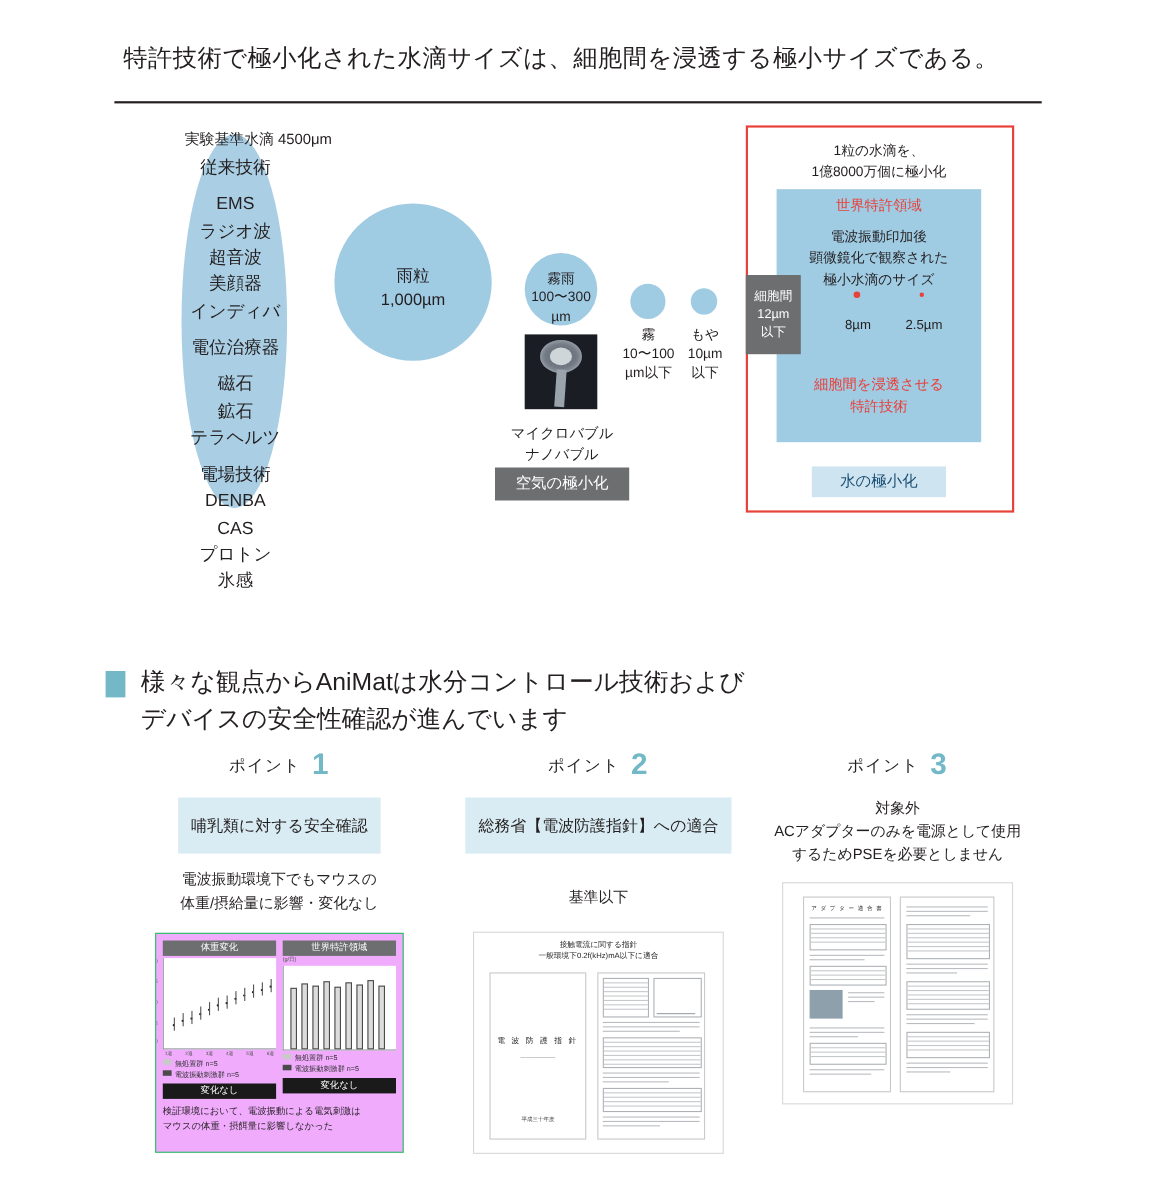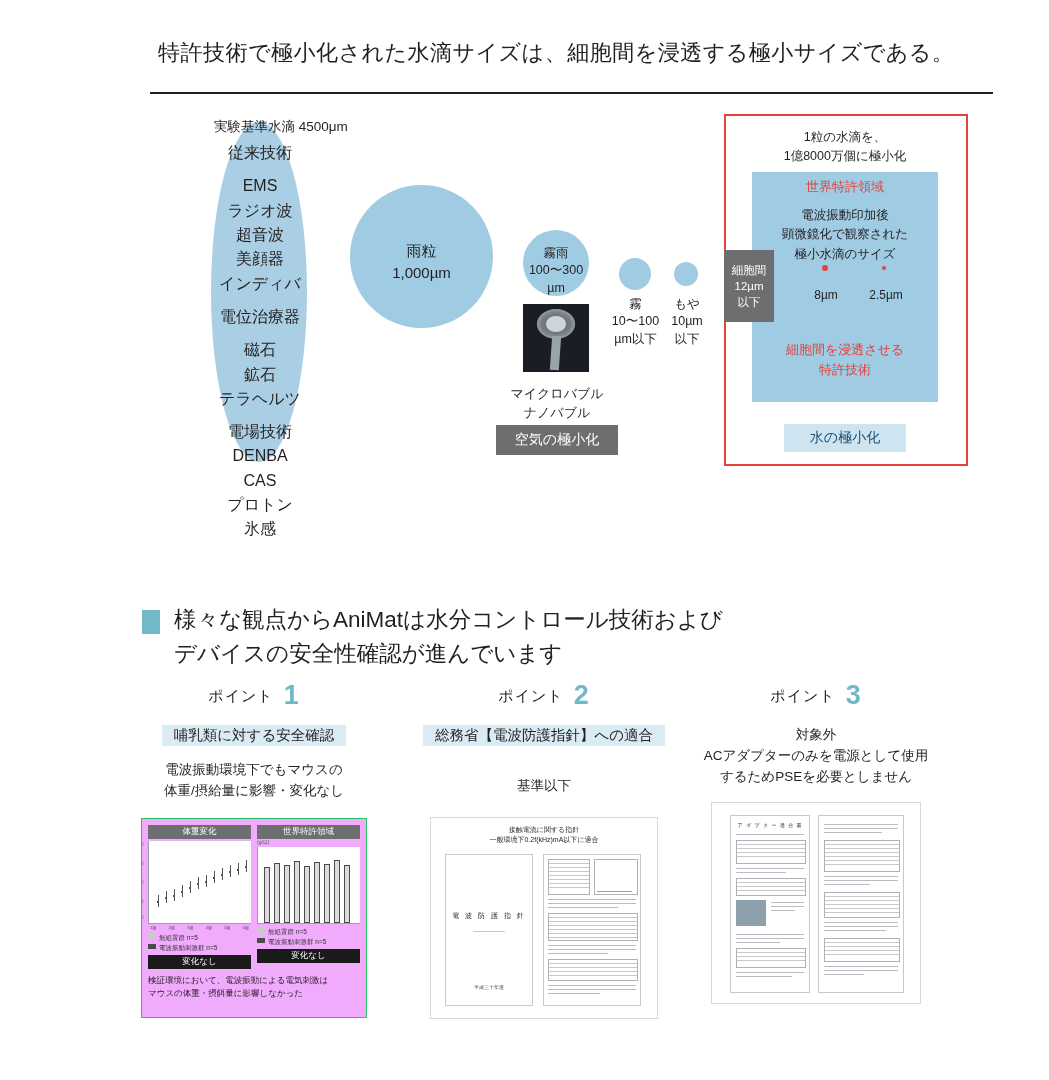--- a/index.html
+++ b/index.html
@@ -1,17 +1,17 @@
 <!DOCTYPE html>
 <html lang="ja"><head>
 <meta charset="utf-8">
 <style>
   html,body{margin:0;padding:0;background:#ffffff;}
   body{width:1049px;height:1080px;position:relative;font-family:"Liberation Sans","DejaVu Sans",sans-serif;color:#231f20;overflow:hidden;}
-  .abs{position:absolute;margin-left:46px;}
+  .abs{position:absolute;}
   
   #s1-title{left:112px;top:38px;width:860px;font-size:22px;letter-spacing:0.5px;color:#231f20;}
   #s1-rule{left:104px;top:92px;width:843px;height:2px;background:#231f20;}
 
   
   #legacy-ellipse{left:165px;top:122px;width:96px;height:340px;background:#aacfe4;border-radius:50% / 50%;}
   #legacy-list{left:150px;top:141px;width:128px;text-align:center;font-size:16px;line-height:1.52;color:#231f20;}
   #legacy-list .grp{margin-bottom:9px;}
   #std-drop{left:168px;top:118px;width:240px;font-size:13.5px;text-align:left;}
 
@@ -54,21 +54,21 @@
   #water-badge{left:738px;top:424px;width:122px;height:28px;background:#cfe4f1;color:#1a4f73;font-size:14px;display:flex;align-items:center;justify-content:center;}
 
   
   #s2-bar{left:96px;top:610px;width:18px;height:24px;background:#72b8c6;}
   #s2-title{left:128px;top:603px;width:740px;font-size:22.5px;line-height:1.5;color:#231f20;}
 
   .point-col{position:absolute;top:680px;width:300px;}
   #col1{left:104px;} #col2{left:394px;} #col3{left:666px;}
   .point-head{text-align:center;font-size:15px;letter-spacing:1px;}
   .point-head .num{color:#72b8c6;font-size:27px;font-weight:bold;vertical-align:-3px;margin-left:10px;}
-  .point-chip{margin:14px auto 0;background:#d9ecf3;color:#231f20;font-size:14.5px;padding:1px 12px;text-align:center;display:table;}
+  .point-chip{margin:14px auto 0;background:#d9ecf3;color:#231f20;font-size:14.5px;padding:16px 12px;text-align:center;display:table;}
   .point-body{margin-top:14px;text-align:center;font-size:13.5px;line-height:1.55;}
   .doc-frame{margin:16px auto 0;background:#ffffff;border:1px solid #d8d8d8;position:relative;overflow:hidden;}
 
   
   #chart-card{width:226px;height:200px;background:#f0abfc;border:1px solid #22c55e;padding:6px;box-sizing:border-box;}
   .mini-hd{height:14px;background:#6d6e70;color:#fff;font-size:8.5px;display:flex;align-items:center;justify-content:center;}
   .mini-panel{width:104px;display:inline-block;vertical-align:top;}
   .mini-plot{height:82px;border-left:1px solid #9aa0a6;border-bottom:1px solid #9aa0a6;position:relative;margin-top:2px;background:#fff;}
   .mini-plot .ax{position:absolute;left:-12px;font-size:5px;color:#6b6b6b;}
   .line-pt{position:absolute;width:2px;height:2px;background:#1a1a1a;border-radius:50%;}

